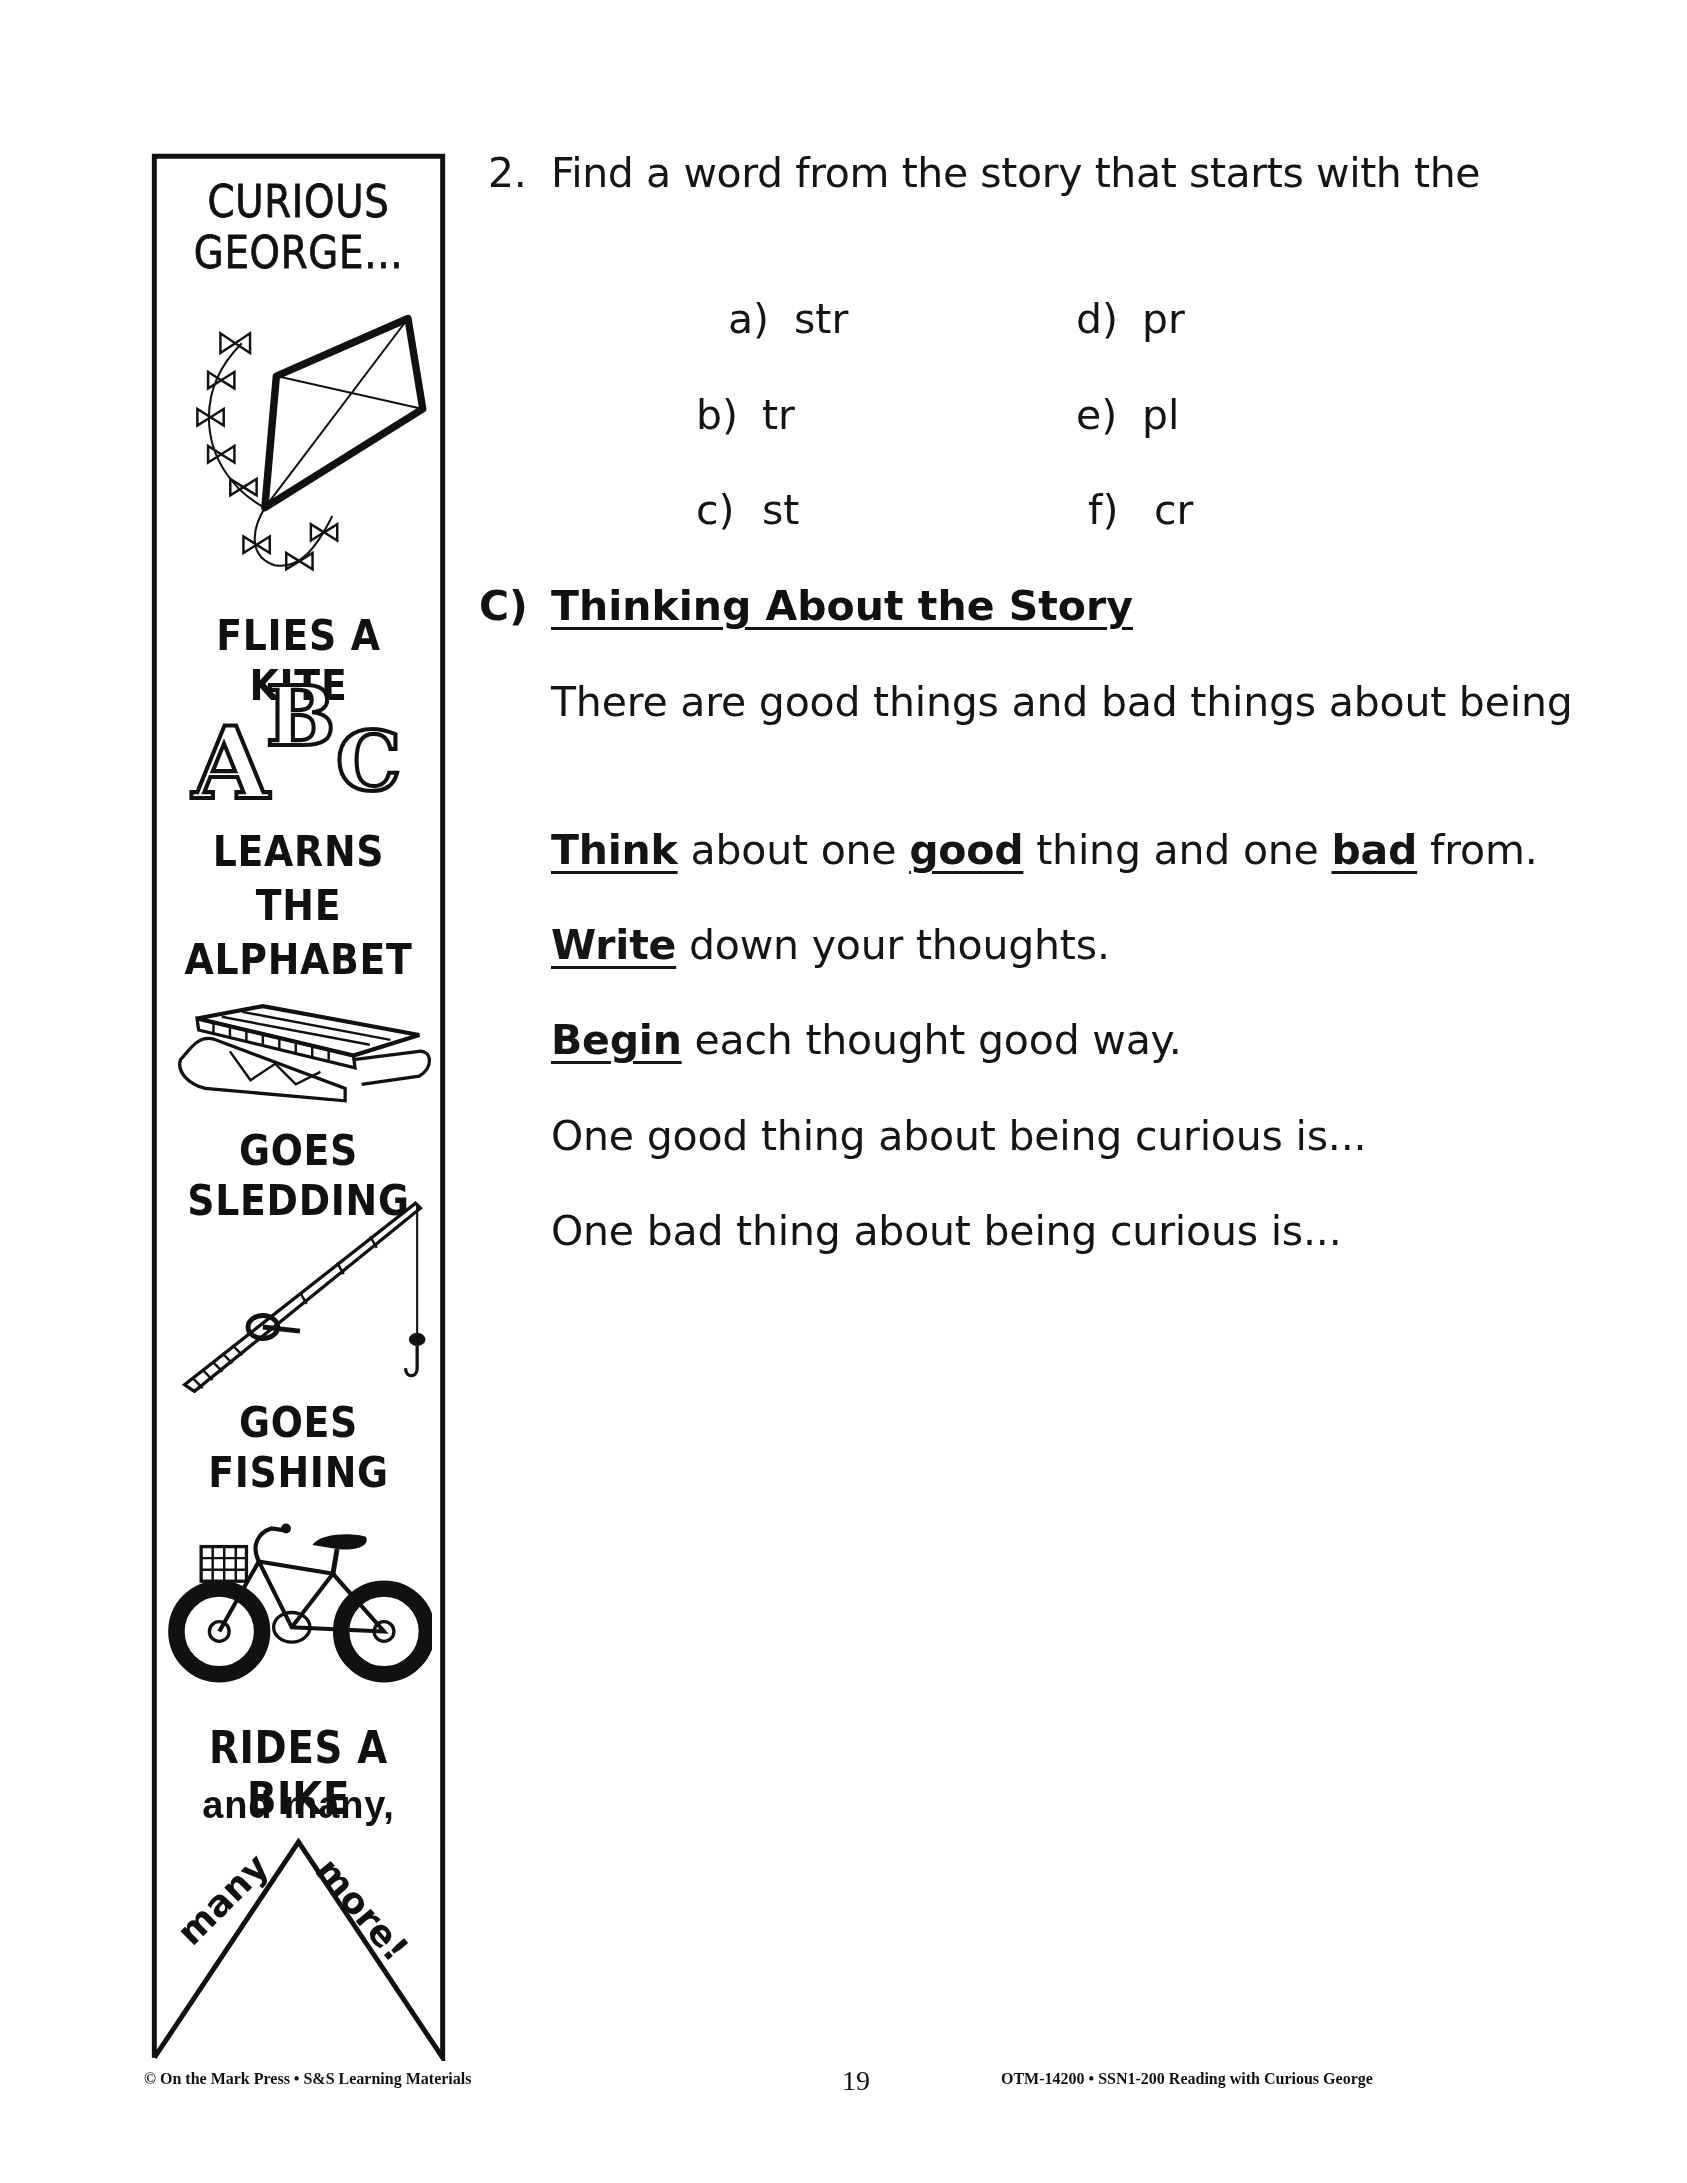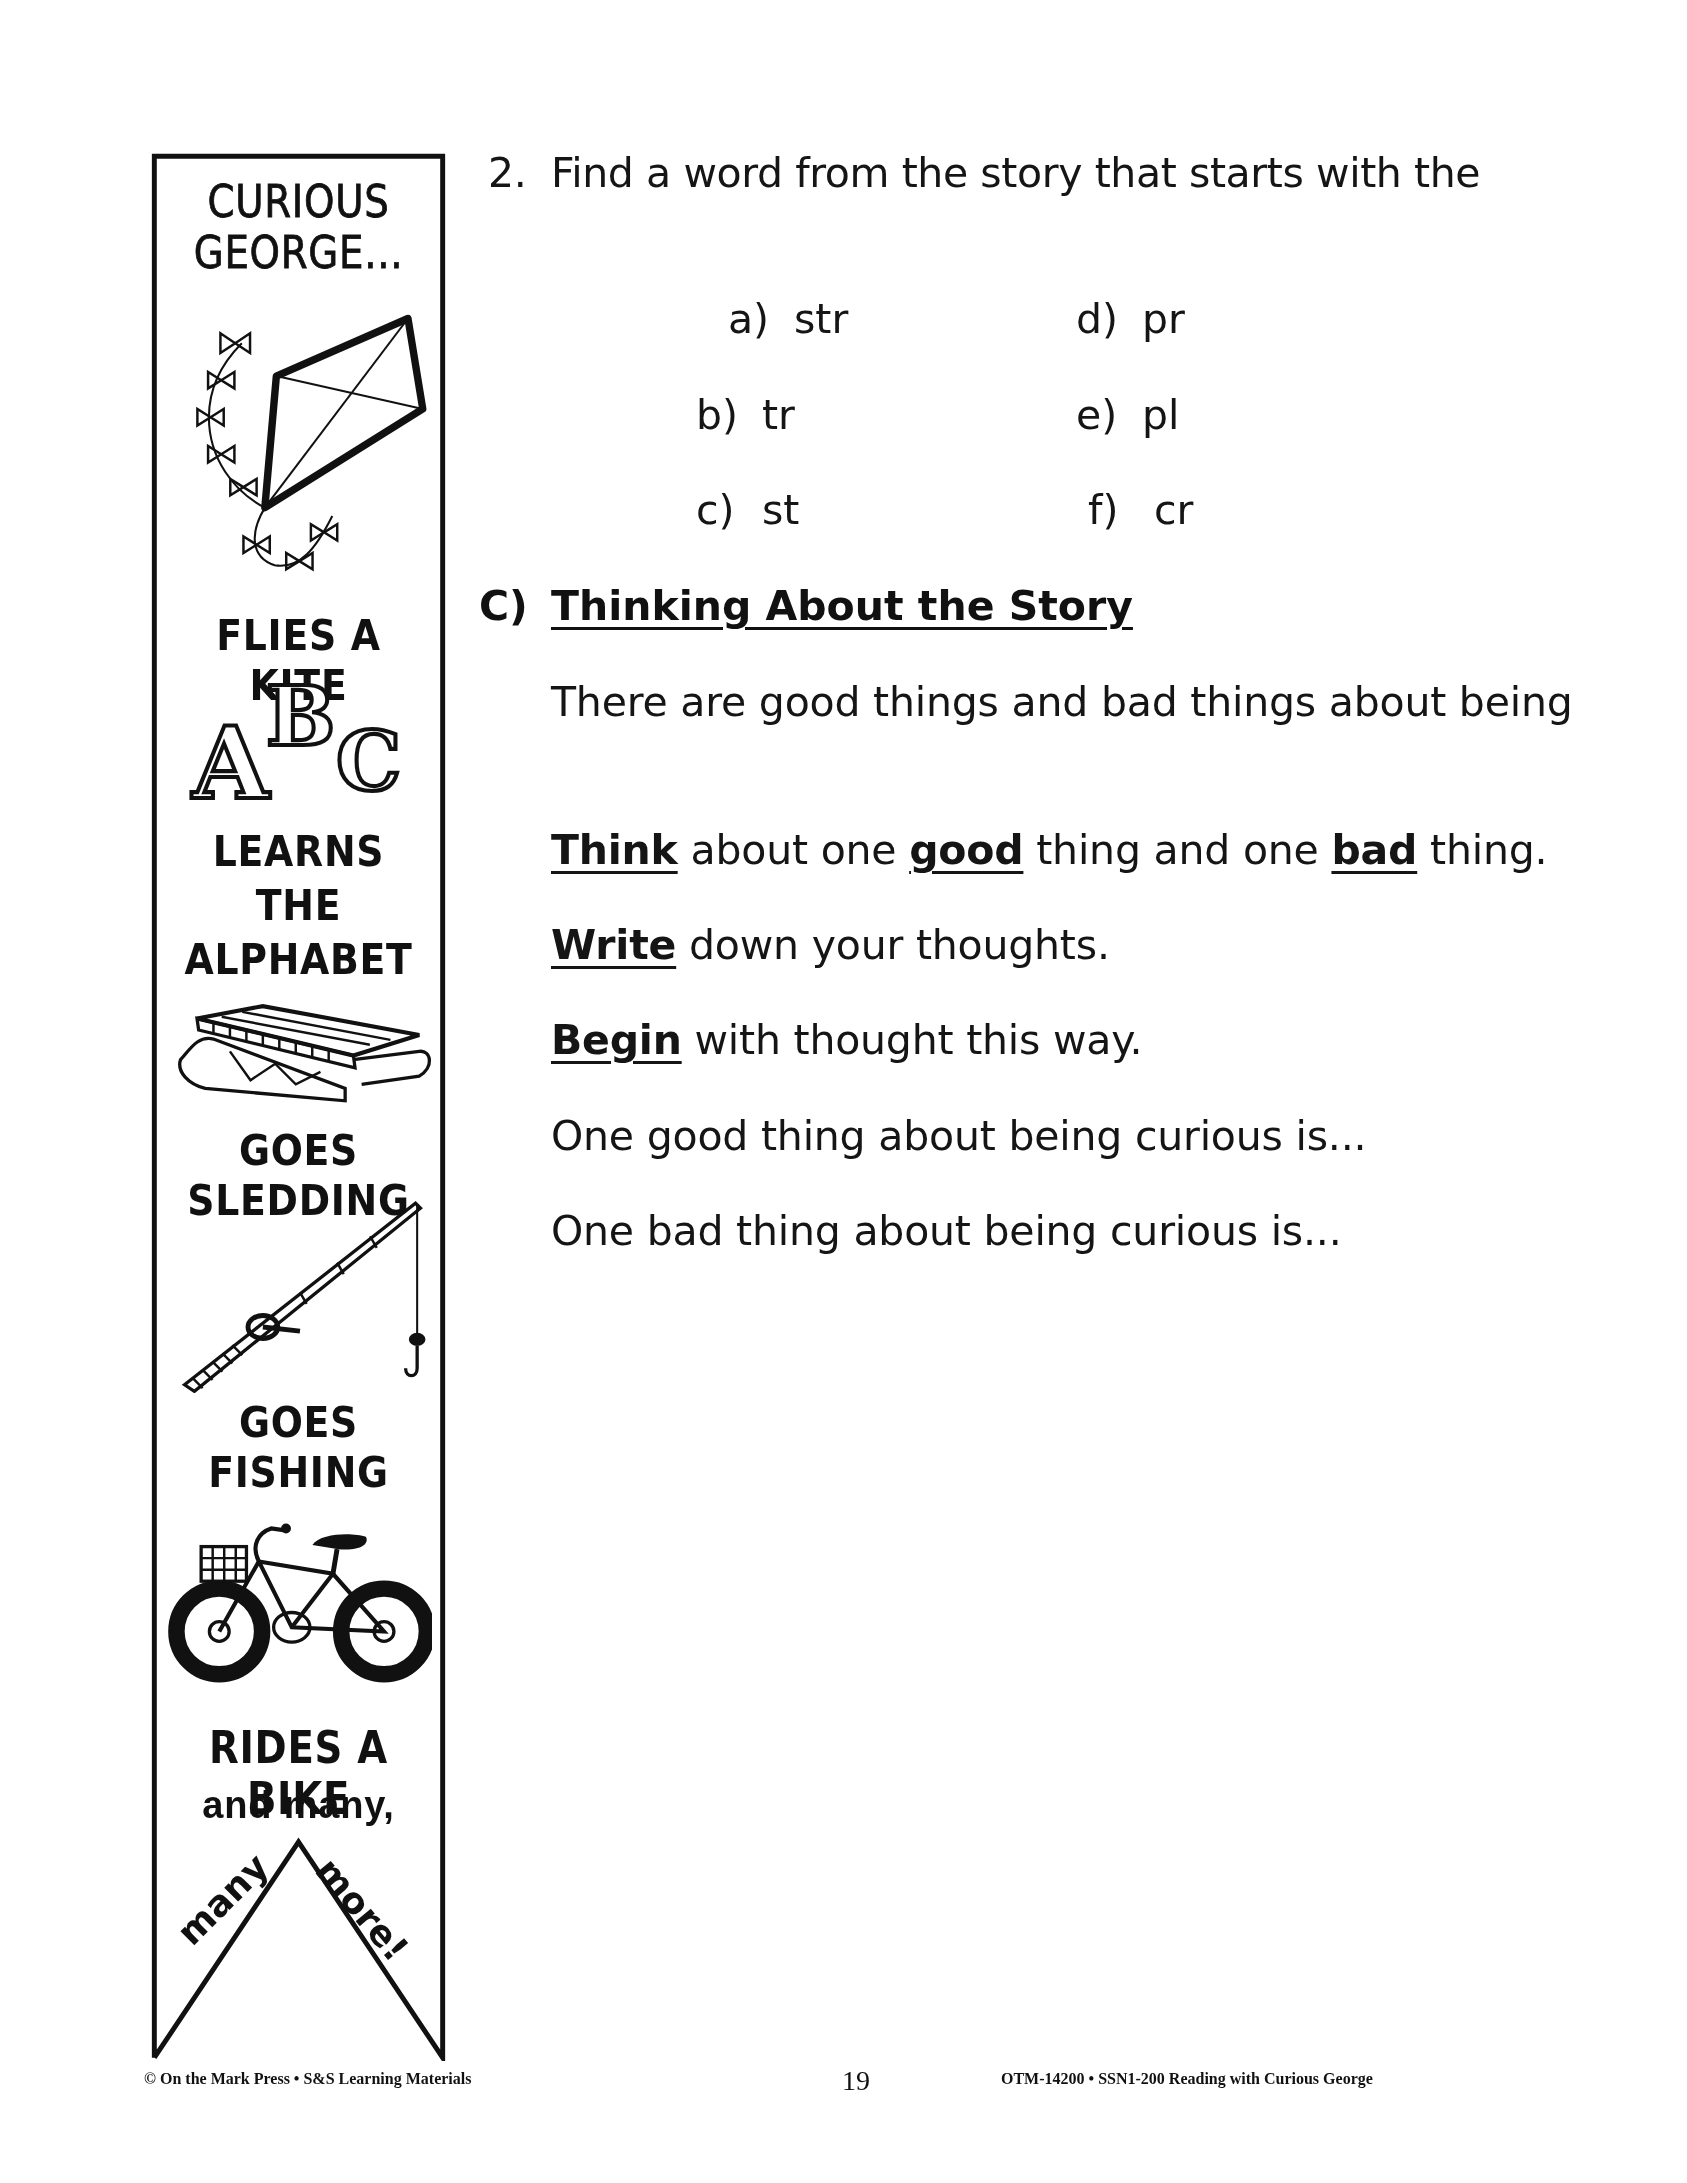--- a/index.html
+++ b/index.html
@@ -160,29 +160,29 @@
 </div>
 
 <div class="abs heading" style="left:479px; top:582px;">C)</div>
 <div class="abs heading u" style="left:551px; top:582px;">Thinking About the Story</div>
 
 <div class="abs para" style="left:551px; top:677px; width:1088px;">
   <div>There are good things and bad things about being</div>
 </div>
 
 <div class="abs para" style="left:551px; top:825px;">
-  <span class="b u">Think</span><span style="white-space:pre;"> about one </span><span class="b u">good</span><span style="white-space:pre;"> thing and one </span><span class="b u">bad</span><span style="white-space:pre;"> thing.</span>
+  <span class="b u">Think</span><span style="white-space:pre;"> about one </span><span class="b u">good</span><span style="white-space:pre;"> thing and one </span><span class="b u">bad</span><span style="white-space:pre;"> from.</span>
 </div>
 
 <div class="abs para" style="left:551px; top:920px;">
   <span class="b u">Write</span><span style="white-space:pre;"> down your thoughts.</span>
 </div>
 
 <div class="abs para" style="left:551px; top:1015px;">
-  <span class="b u">Begin</span><span style="white-space:pre;"> with thought this way.</span>
+  <span class="b u">Begin</span><span style="white-space:pre;"> each thought good way.</span>
 </div>
 
 <div class="abs para" style="left:551px; top:1111px;">One good thing about being curious is...</div>
 <div class="abs para" style="left:551px; top:1206px;">One bad thing about being curious is...</div>
 
 <div class="abs footer" style="left:144px; top:2070px;">© On the Mark Press • S&amp;S Learning Materials</div>
 <div class="abs footer-num" style="left:842px; top:2065px;">19</div>
 <div class="abs footer" style="left:1001px; top:2070px;">OTM-14200 • SSN1-200 Reading with Curious George</div>
 
 

